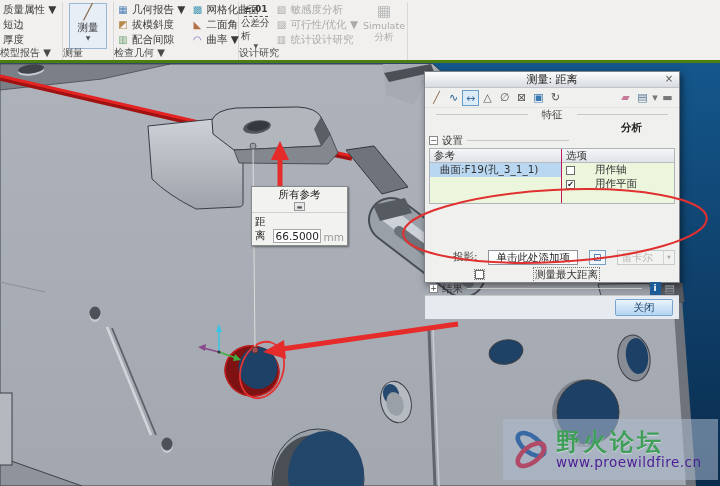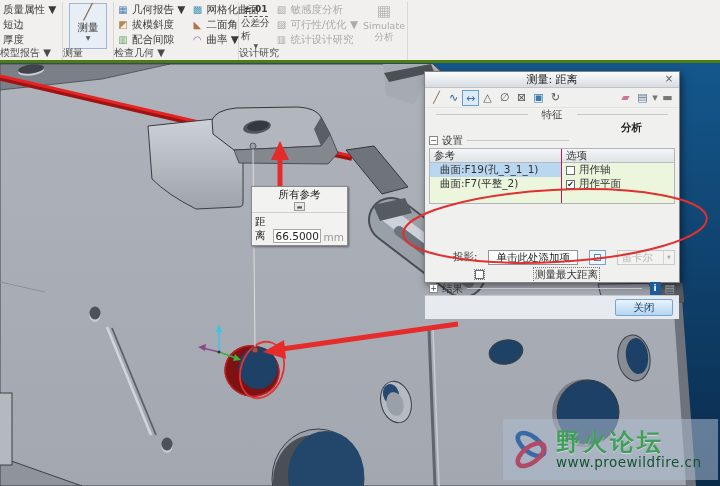--- a/index.html
+++ b/index.html
@@ -66,21 +66,21 @@
   .sec-hdr .ln { flex:1; height:1px; background:#c6c8ca; }
   .sec-hdr .ln.short { margin-right:106px; }
   .stable { margin:1px 4px 0 4px; flex:0 0 56px; display:grid; grid-template-columns:132px 1fr;
             border:1px solid #b0b4b8; background:#ecf6dc; }
   .scol { display:flex; flex-direction:column; }
   .scol.left { border-right:1px solid #be185d; }
   .shead { height:14px; background:linear-gradient(#f4f6f8,#dfe3e7); border-bottom:1px solid #b8bcc0;
             padding-left:4px; line-height:13px; color:#333; }
   .srow { height:14px; line-height:13px; padding-left:10px; white-space:nowrap; overflow:hidden; }
   .srow.selected { background:#b9d7f0; }
-  .orow { height:14px; display:flex; align-items:center; gap:4px; padding-left:4px; }
+  .orow { height:14px; display:flex; align-items:center; gap:20px; padding-left:4px; }
   .cb { width:9px; height:9px; border:1px solid #6a6a6a; background:#fff; font-size:8px;
             line-height:8px; text-align:center; color:#222; flex:0 0 9px; }
   .proj-row { flex:0 0 21px; display:flex; align-items:center; gap:11px; padding:3px 4px 2px 0;margin-top:42px; }
   .proj-lbl { width:54px; text-align:right; color:#444; }
   .proj-field { width:92px; height:15px; background:#fff; border:1px solid #8f959c;
             text-align:center; line-height:13px; color:#222; }
   .proj-btn { width:17px; height:15px; border:1px solid #7aa0c4; background:#eef5fb;
             color:#2a6496; font-size:10px; line-height:13px; text-align:center; }
   .csys { width:60px; height:15px; border:1px solid #c6cacd; background:#f2f2f0; color:#b4b4b4;
             padding-left:4px; line-height:13px; position:relative; }
@@ -100,21 +100,21 @@
 
   
   .red-ellipse { position:absolute; left:395px; top:183px; z-index:4; pointer-events:none; }
 
   
   .watermark { position:absolute; left:503px; top:419px; width:215px; height:61px; z-index:5;
             background:rgba(173,188,208,0.55); display:flex; align-items:center; padding:0 5px; }
   .wm-text { display:flex; flex-direction:column; margin-left:2px; }
   .wm-title { font-size:24px; font-weight:bold; color:#3f9e57; letter-spacing:3px; line-height:26px;
             text-shadow:0 1px 1px rgba(255,255,255,.5); }
-  .wm-url { font-size:13.5px; color:#14532d; line-height:15px; letter-spacing:0.5px;text-align:center; }
+  .wm-url { font-size:13.5px; color:#4c1d95; line-height:15px; letter-spacing:0.5px;text-align:center; }
 </style>
 </head>
 <body>
 
 <div id="stage">
 
   <div class="ribbon">
     <div class="rgroup" style="width:62px">
       <div class="ritem">
           <span>质量属性 ▼</span>
@@ -354,21 +354,20 @@
     <div class="tab-analysis">分析</div>
     <div class="sec-hdr">
       <span class="pmbox">−</span>
       <span>设置</span>
       <span class="ln short"></span>
     </div>
     <div class="stable">
       <div class="scol left">
         <div class="shead">参考</div>
         <div class="srow selected">曲面:F19(孔_3_1_1)</div>
-        <div class="srow">曲面:F7(平整_2)</div>
       </div>
       <div class="scol">
         <div class="shead">选项</div>
         <div class="orow">
           <span class="cb"></span>
           <span>用作轴</span>
         </div>
         <div class="orow">
           <span class="cb">✔</span>
           <span>用作平面</span>

